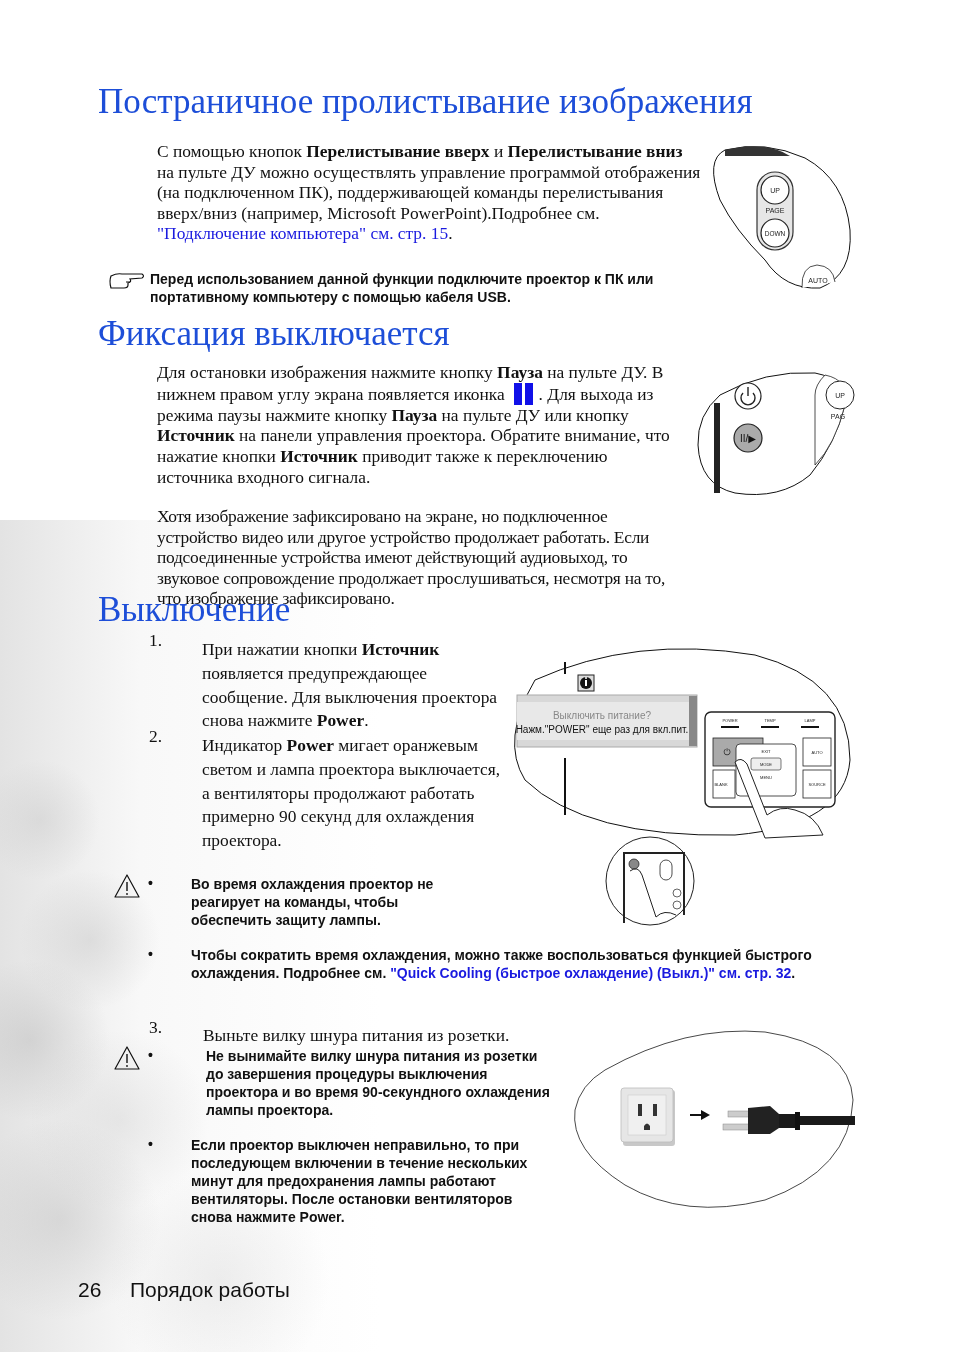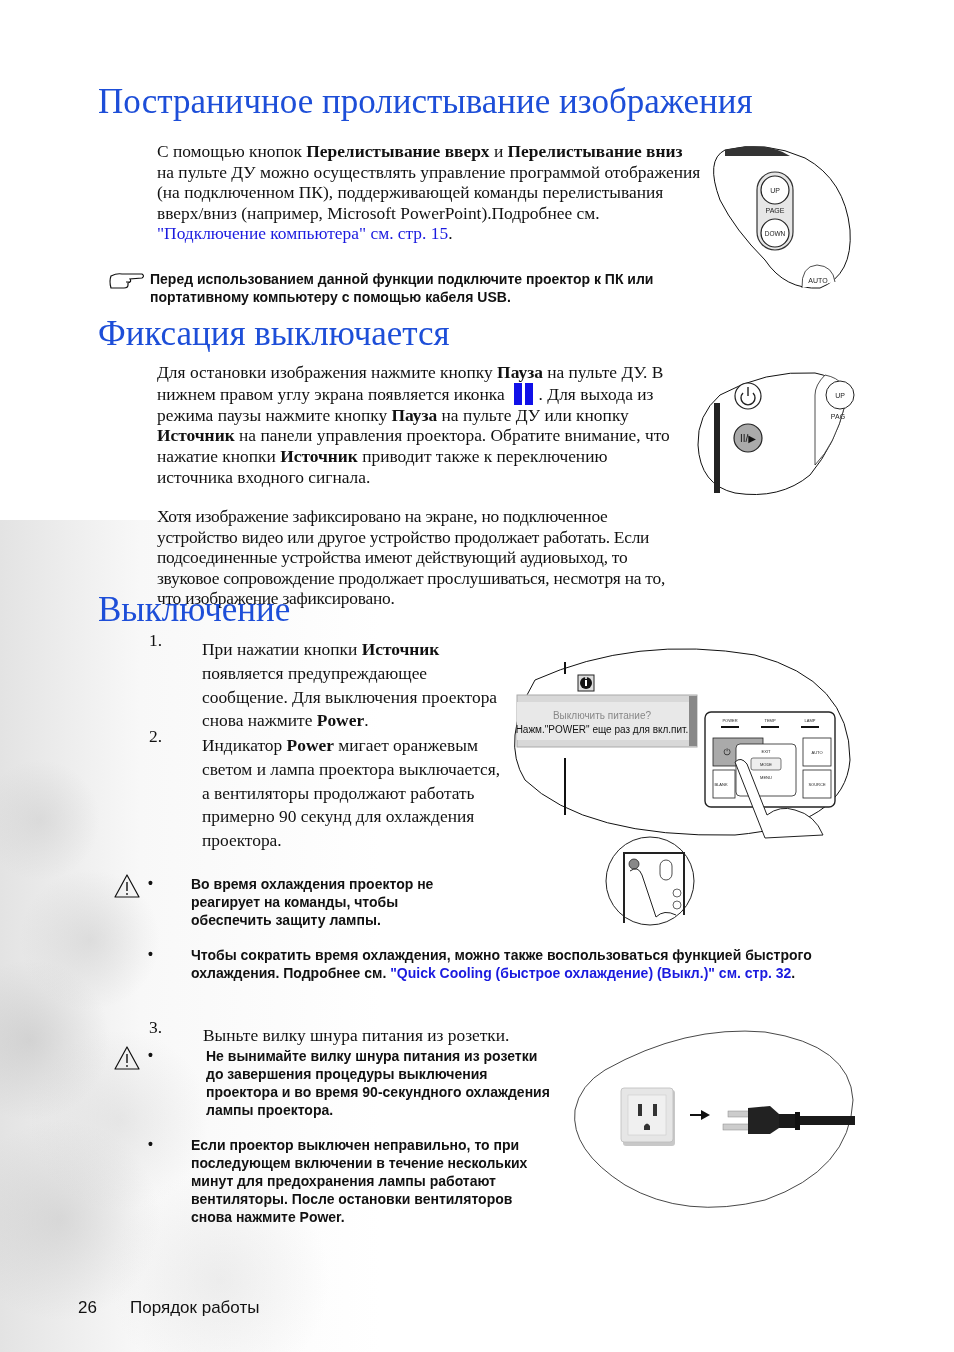--- a/index.html
+++ b/index.html
@@ -39,21 +39,21 @@
       font-weight: bold; font-size: 14px; line-height: 18px; color: #111;
     }
     .bullet {
       position: absolute;
       font-family: "Liberation Sans", "DejaVu Sans", sans-serif;
       font-weight: bold; font-size: 14px;
     }
     .numlabel { position: absolute; font-size: 17.4px; line-height: 24px; }
     .footer {
       position: absolute; top: 1278px; font-family: "Liberation Sans", "DejaVu Sans", sans-serif;
-      font-size: 17px; color: #111; margin-top: 20px;
+      font-size: 21px; color: #111;
     }
     .pause-icon { display: inline-block; width: 22px; height: 20px; vertical-align: -3px; position: relative; margin: 0 4px 0 8px; }
     .pause-icon::before, .pause-icon::after {
       content: ""; position: absolute; top: 0; width: 8px; height: 22px; background: #1010e8;
     }
     .pause-icon::before { left: 1px; }
     .pause-icon::after { left: 12px; }
     svg text { font-family: "Liberation Sans", "DejaVu Sans", sans-serif; }
   </style>
 </head>

